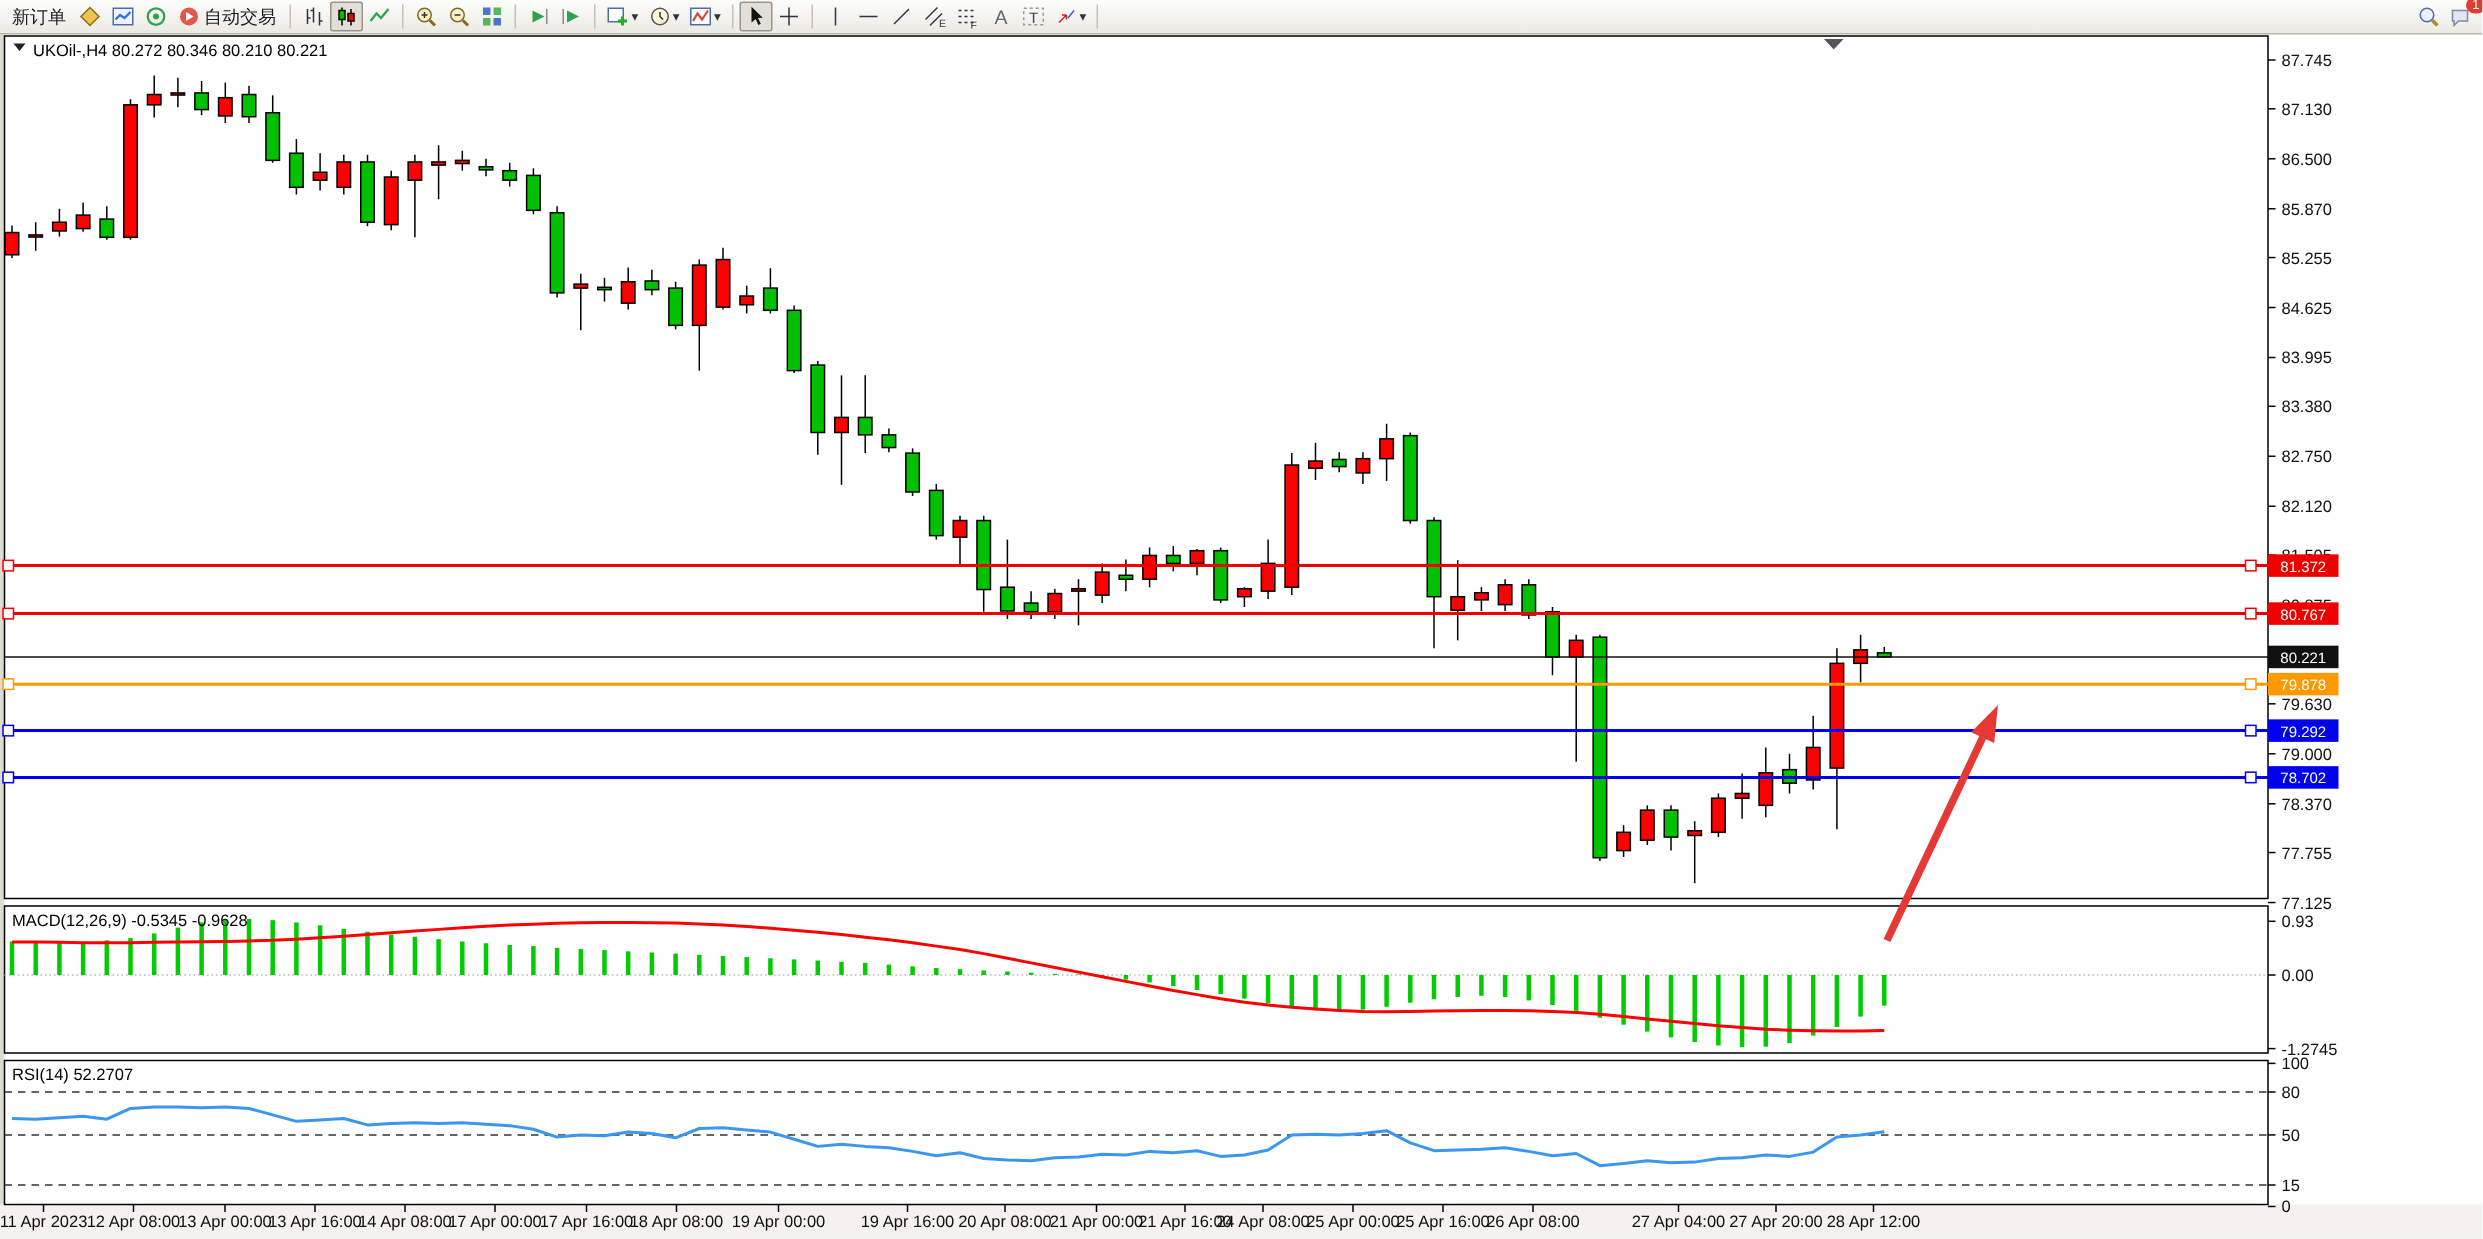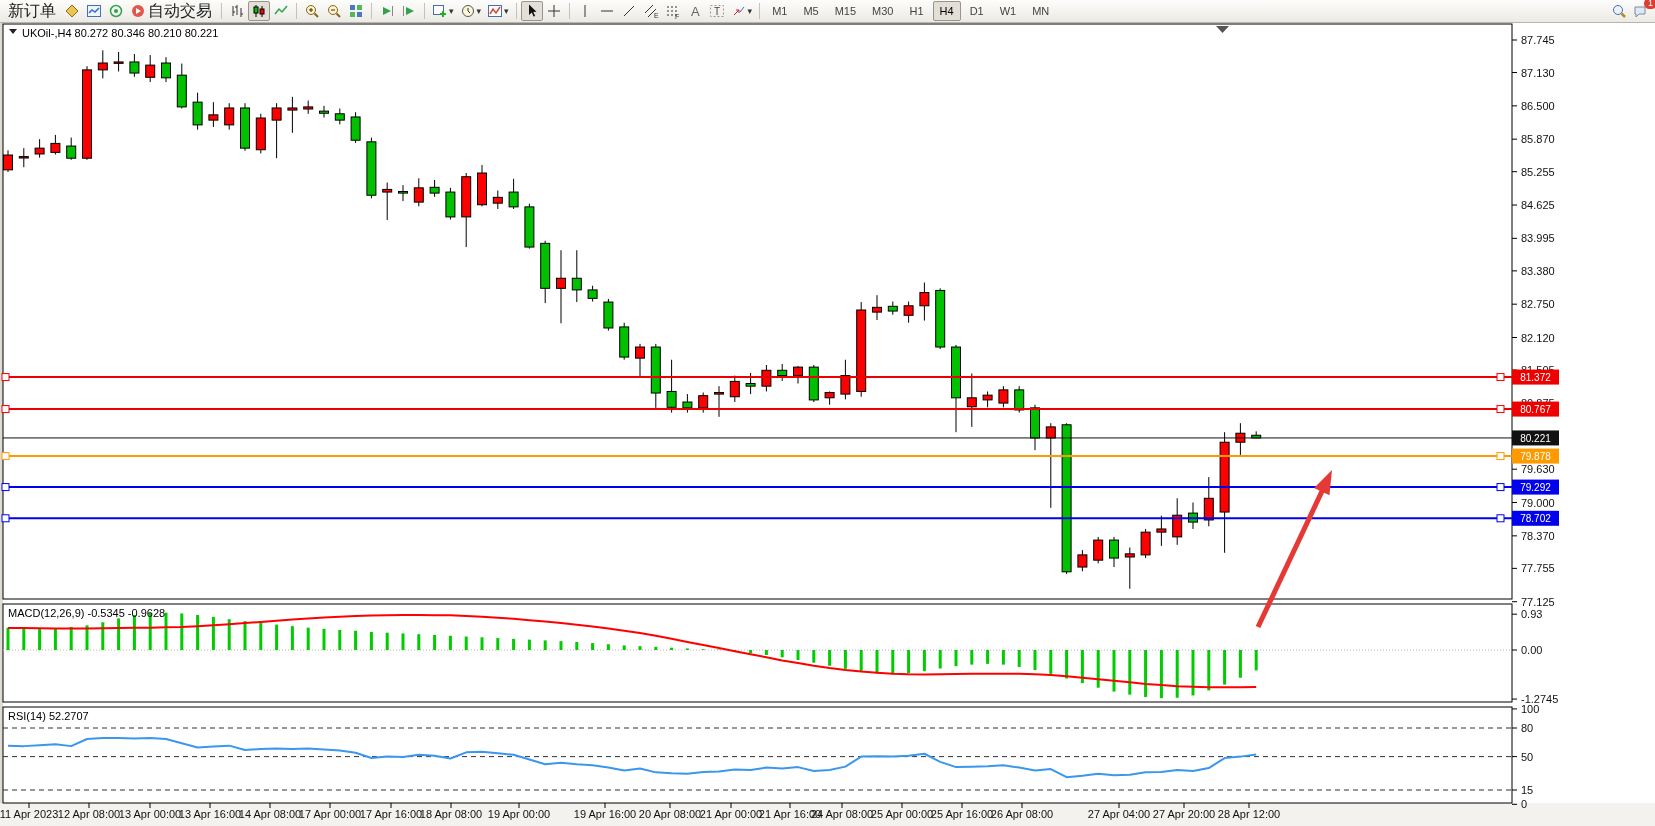--- a/index.html
+++ b/index.html
@@ -6,21 +6,21 @@
   #app{position:relative;width:1655px;height:826px;overflow:hidden;background:#fff;
        font-family:"Liberation Sans",sans-serif;}
   
   #toolbar{position:absolute;left:0;top:0;width:1655px;height:23px;
     background:linear-gradient(#fdfdfc,#eceae4);border-bottom:1px solid #b9b5ab;
     display:flex;align-items:center;padding:0 3px;box-sizing:border-box;z-index:5;}
   .tb-btn{height:20px;min-width:22px;display:flex;align-items:center;justify-content:center;
     border:1px solid transparent;border-radius:2px;padding:0 2px;box-sizing:border-box;}
   .tb-btn.active{background:#e3dfd6;border-color:#9a958a;}
   .tb-btn svg{display:block;}
-  .tb-text{font-size:16px;color:#1a1a1a;white-space:nowrap;padding:0 2px;}
+  .tb-text{font-size:12px;color:#1a1a1a;white-space:nowrap;padding:0 2px;}
   .tb-sep{width:1px;height:16px;background:#c6c2b8;margin:0 4px;flex:0 0 auto;}
   .caret{font-size:9px;color:#333;margin-left:1px;}
   #tf-group{display:flex;align-items:center;}
   .tf{padding:0 6px;height:18px;display:flex;align-items:center;font-size:11px;color:#444;
       border:1px solid transparent;border-radius:2px;margin:0 1px;}
   .tf.active{background:#e3dfd6;border-color:#9a958a;color:#000;}
   #tb-right{margin-left:auto;display:flex;align-items:center;}
   .badge{position:absolute;top:-4px;right:-6px;background:#e03c31;color:#fff;border-radius:8px;
          font-size:9px;line-height:11px;min-width:11px;text-align:center;padding:0 1px;}
   .chat-wrap{position:relative;}
@@ -193,31 +193,20 @@
         </svg>
     </div>
     <div class="tb-btn">
       <svg width="16" height="16" viewBox="0 0 16 16">
           <path d="M3 12l5-5M8 7H5M8 7v3" stroke="#c23" fill="none"></path>
           <path d="M13 4l-4 5" stroke="#36c" fill="none"></path>
         </svg>
       <span class="caret">▾</span>
     </div>
     <div class="tb-sep"></div>
-    <div id="tf-group">
-        <div class="tf">M1</div>
-        <div class="tf">M5</div>
-        <div class="tf">M15</div>
-        <div class="tf">M30</div>
-        <div class="tf">H1</div>
-        <div class="tf active">H4</div>
-        <div class="tf">D1</div>
-        <div class="tf">W1</div>
-        <div class="tf">MN</div>
-      </div>
     <div id="tb-right">
       <div class="tb-btn">
         <svg width="16" height="16" viewBox="0 0 16 16">
             <circle cx="7" cy="7" r="4.5" fill="#eaf2fb" stroke="#4a6ea9"></circle>
             <line x1="10.5" y1="10.5" x2="14" y2="14" stroke="#b58a2a" stroke-width="2.5"></line>
           </svg>
       </div>
       <div class="tb-btn chat-wrap">
         <svg width="16" height="16" viewBox="0 0 16 16">
             <path d="M2 4h10v7H6l-3 3v-3H2z" fill="#dfe9f5" stroke="#7a8aa0"></path>

